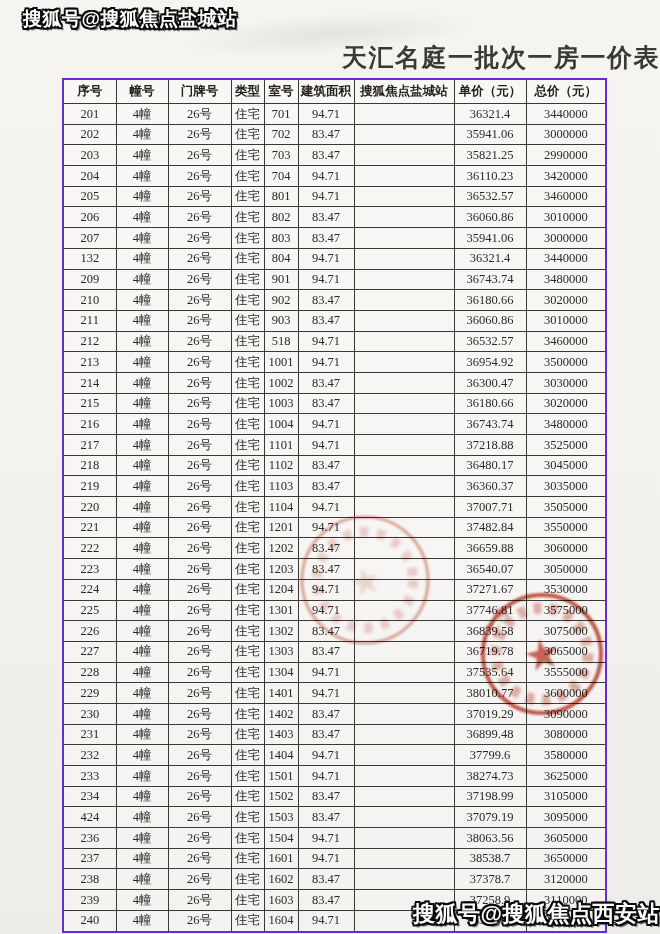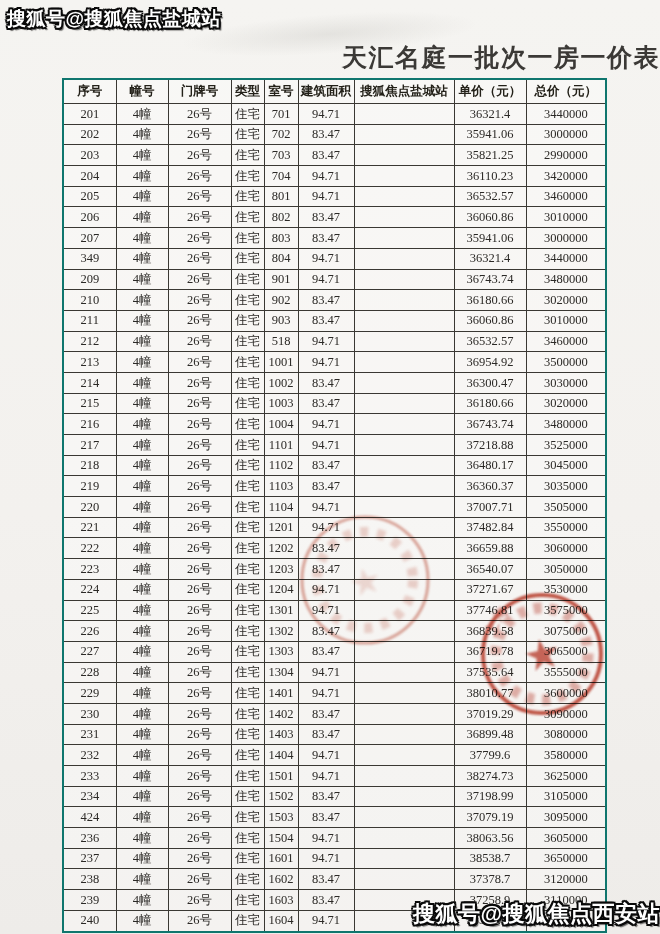--- a/index.html
+++ b/index.html
@@ -19,32 +19,33 @@
     font-family:"Liberation Sans", sans-serif;
     font-weight:bold;font-size:19px;letter-spacing:0.5px;
     color:#ffffff;
     text-shadow:
       -1.6px -1.6px 0 #0a0a0a, 1.6px -1.6px 0 #0a0a0a,
       -1.6px 1.6px 0 #0a0a0a, 1.6px 1.6px 0 #0a0a0a,
       -2px 0 0 #0a0a0a, 2px 0 0 #0a0a0a,
       0 -2px 0 #0a0a0a, 0 2.4px 0 #0a0a0a,
       2.6px 2.6px 1px rgba(0,0,0,0.55);
     white-space:nowrap;
+    margin-left:16px;
   }
   .wm-top{left:7px;top:6px;}
   .wm-bottom{right:0;bottom:5px;font-size:22px;text-align:center;}
   .title{
     position:absolute;left:0;top:41px;width:660px;margin:0;
     text-align:right;font-size:25px;font-weight:600;
     color:#3b3936;letter-spacing:1.5px;
   }
   table.price-table{
     position:absolute;left:62px;top:78px;width:543px;
     border-collapse:collapse;table-layout:fixed;
-    border:2px solid #0f766e;
+    border:2px solid #6d28d9;
     background:rgba(255,255,255,0.35);
   }
   .price-table th,.price-table td{
     border:1.4px solid #3a3833;
     padding:0;text-align:center;vertical-align:middle;
     color:#2b2926;overflow:hidden;white-space:nowrap;
   }
   .price-table th{height:23px;font-size:12.5px;font-weight:600;color:#232119;}
   .price-table td{height:19.7px;font-size:12.5px;line-height:1;}
   svg.seals{position:absolute;left:0;top:0;pointer-events:none;mix-blend-mode:multiply;}
@@ -157,21 +158,21 @@
           <td>4幢</td>
           <td>26号</td>
           <td>住宅</td>
           <td>803</td>
           <td>83.47</td>
           <td></td>
           <td>35941.06</td>
           <td>3000000</td>
         </tr>
         <tr>
-          <td>349</td>
+          <td>132</td>
           <td>4幢</td>
           <td>26号</td>
           <td>住宅</td>
           <td>804</td>
           <td>94.71</td>
           <td></td>
           <td>36321.4</td>
           <td>3440000</td>
         </tr>
         <tr>

